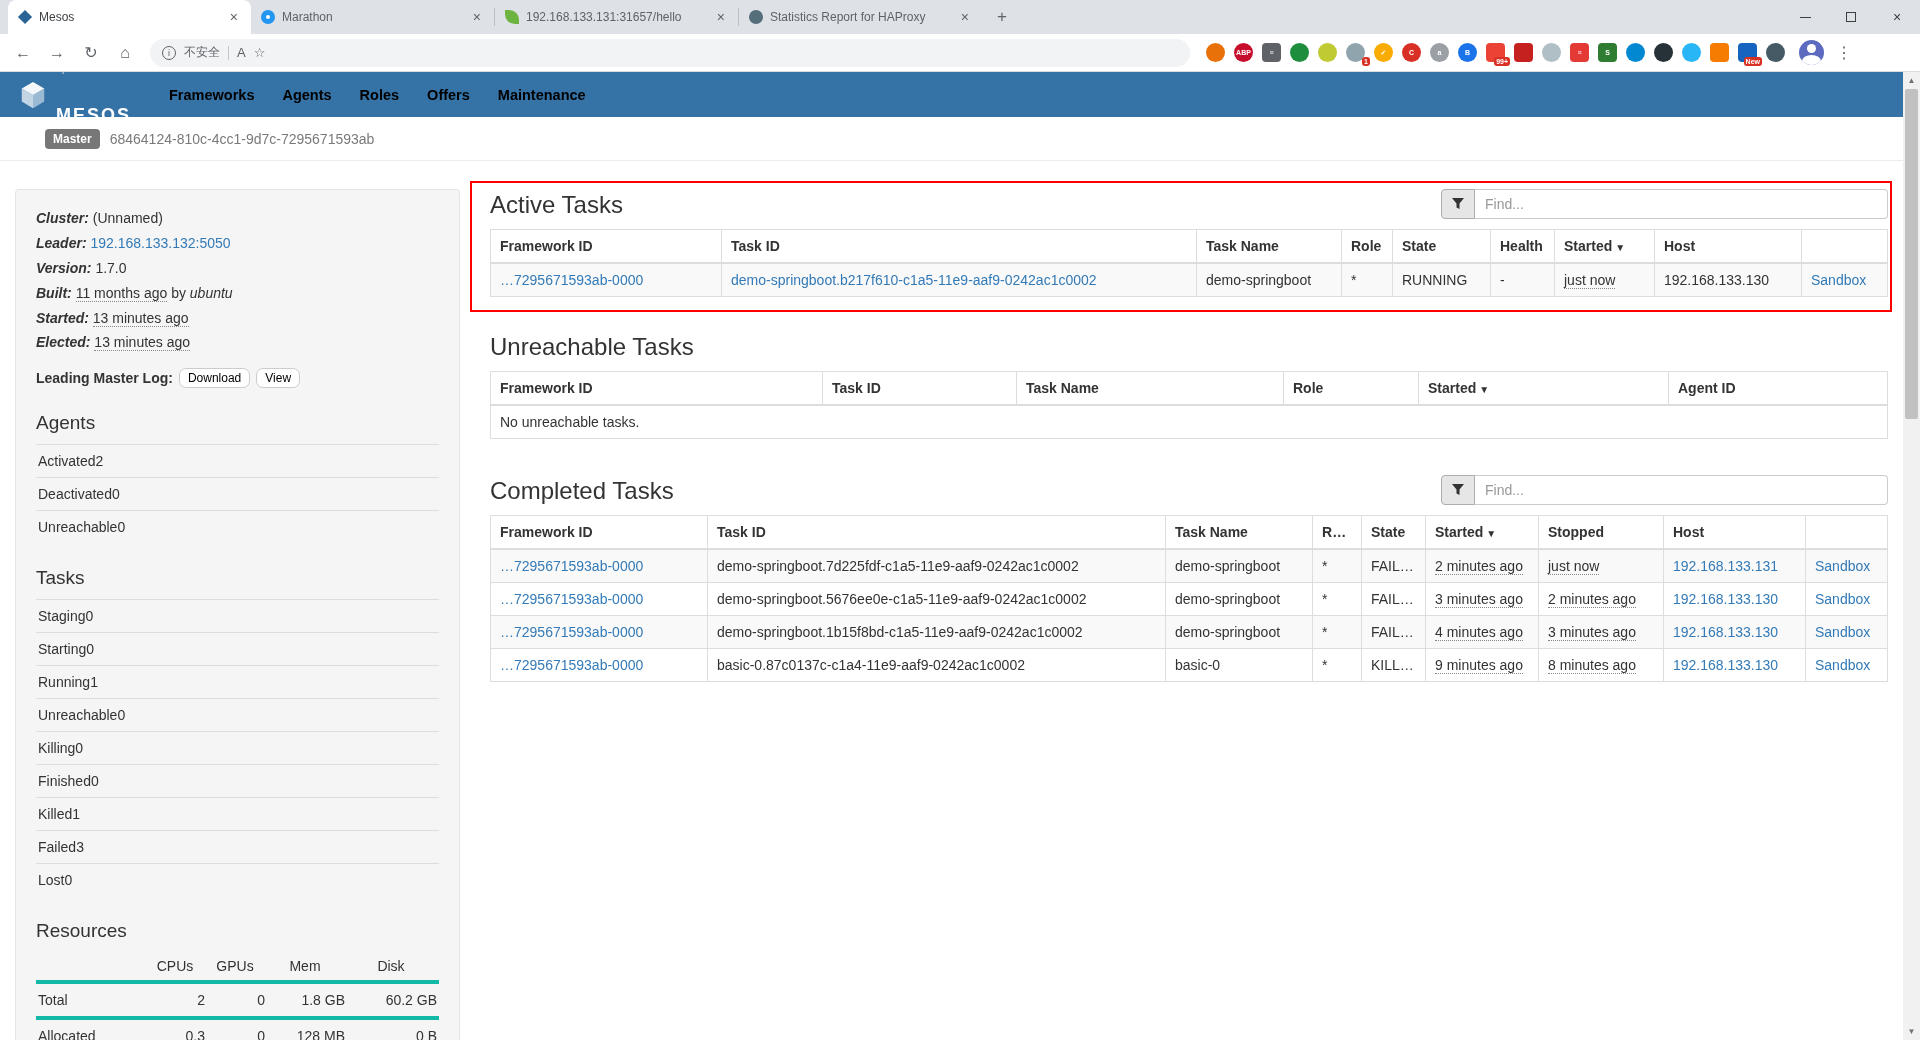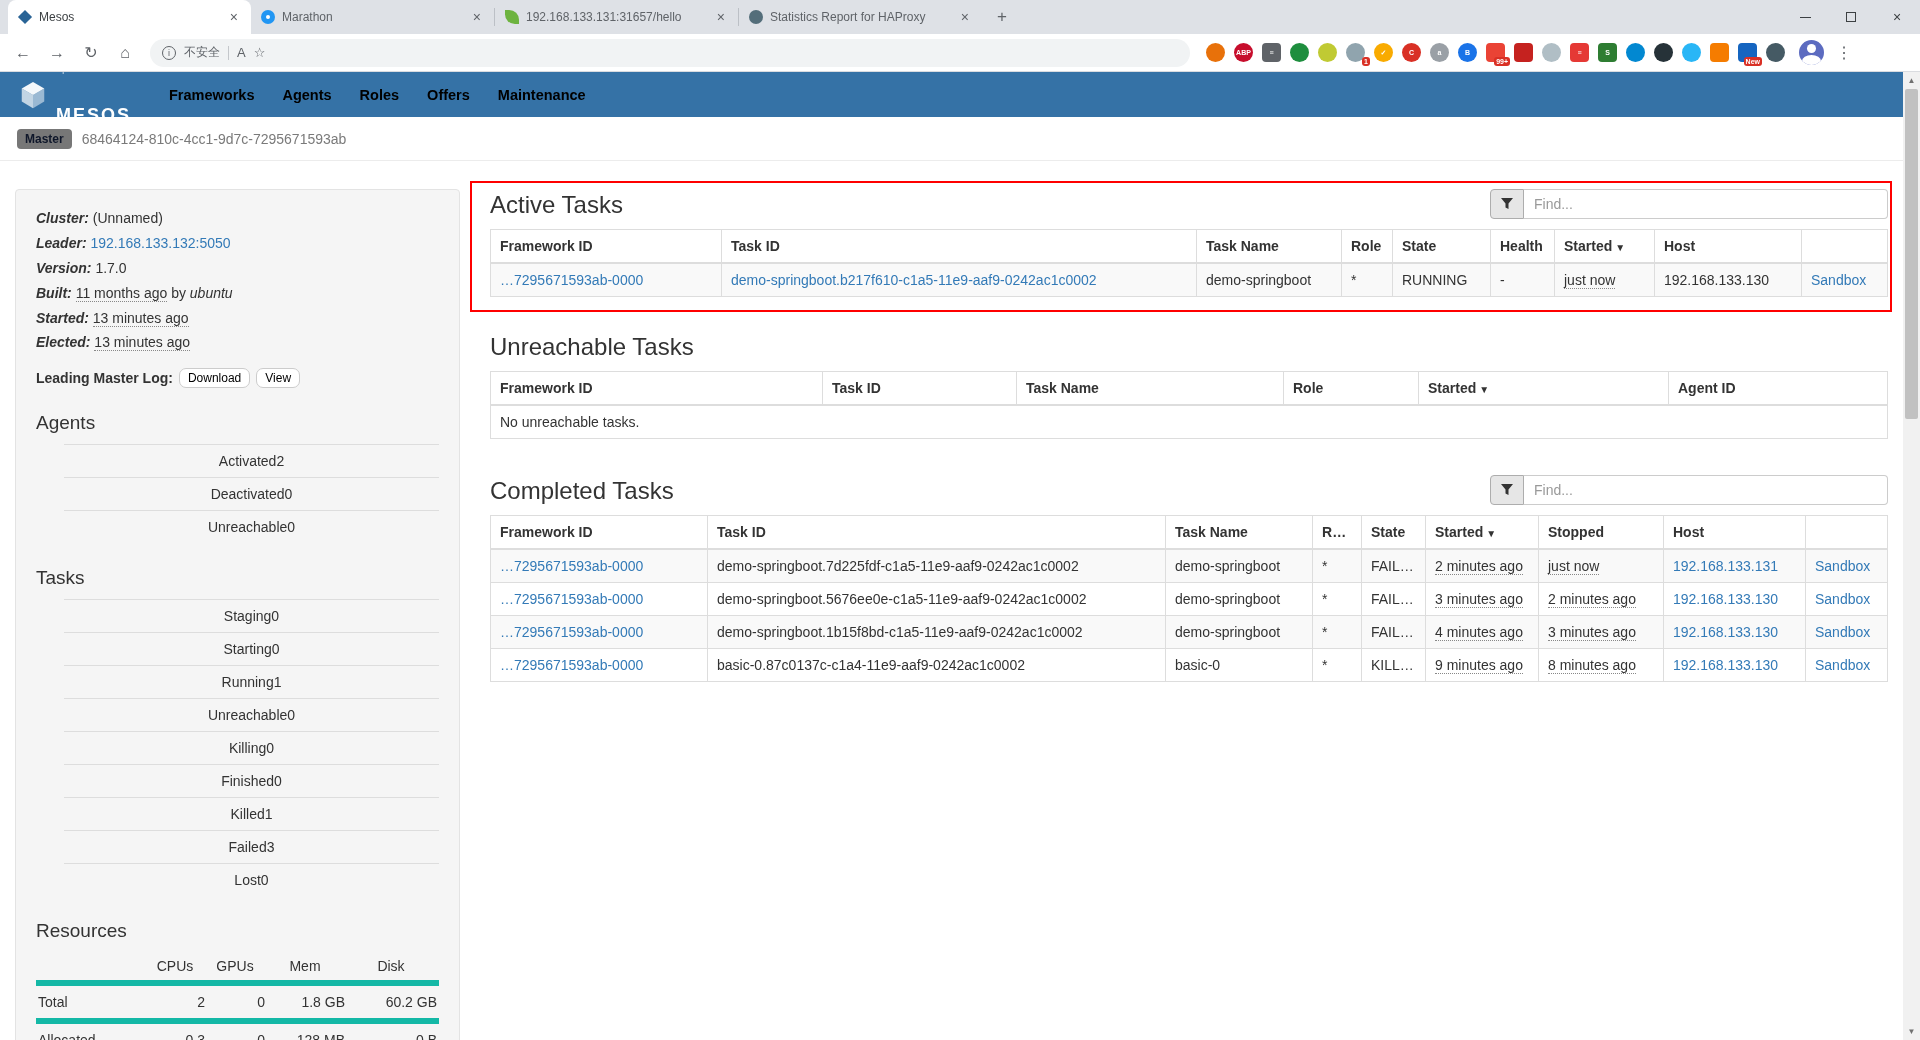--- a/index.html
+++ b/index.html
@@ -63,51 +63,51 @@
   .mesos-navbar { height:45px; background:#3572a6; display:flex; align-items:center; padding:0 18px; color:#fff; }
   .brand { display:flex; align-items:center; gap:8px; margin-right:24px; }
   .brand-text { display:flex; flex-direction:column; line-height:1;gap:32px; }
   .brand-small { font-size:8px; letter-spacing:1px; opacity:.85; }
   .brand-big { font-size:18px; font-weight:bold; letter-spacing:2px; }
   .nav-items { display:flex; align-items:center; }
   .nav-item { padding:0 14px; font-size:14.5px; font-weight:600; color:#000000;text-align:right; }
 
   
   .master-row { height:44px; display:flex; align-items:center; gap:10px; padding:0 17px; border-bottom:1px solid #ececec; }
-  .master-badge { background:#777; color:#0f172a; font-size:12px; font-weight:bold; padding:3px 8px; border-radius:4px; }
+  .master-badge { background:#777; color:#ffffff; font-size:12px; font-weight:bold; padding:3px 8px; border-radius:4px;margin-left:28px; }
   .master-id { font-size:14px; color:#7a7a7a; }
 
   
   .content { position:relative; padding:28px 15px 0 15px; }
   .sidebar { float:left; width:445px; min-height:1100px; background:#f5f5f5; border:1px solid #e3e3e3; border-radius:4px; padding:19px 20px; font-size:14px; }
   .main { margin-left:475px; }
 
   
   .info-line { margin:0 0 6px 0; line-height:1.35; }
   .info-line b { color:#333;font-style:italic; }
   a.link { color:#337ab7; text-decoration:none; }
   .dotted { border-bottom:1px dotted #888; }
   .italic { font-style:italic; }
   .log-row { margin:16px 0 4px 0; display:flex; align-items:center; gap:6px; }
   .btn-xs { font-size:12px; padding:2px 8px; background:#fff; border:1px solid #ccc; border-radius:7px; color:#000000; }
   .side-h { font-size:19px; font-weight:400; color:#333; margin:24px 0 10px 0; }
-  .stat-row { display:flex; justify-content:center; border-top:1px solid #ddd; padding:8px 2px;margin-left:28px; }
+  .stat-row { display:flex; justify-content:flex-start; border-top:1px solid #ddd; padding:8px 2px; }
   .res-head { display:grid; grid-template-columns:1fr 60px 60px 80px 92px; padding:6px 2px; color:#333; }
   .res-head span { text-align:center; }
-  .res-row { display:grid; grid-template-columns:1fr 60px 60px 80px 92px; border-top:6px solid #14b8a6; padding:8px 2px; position:relative; }
+  .res-row { display:grid; grid-template-columns:1fr 60px 60px 80px 92px; border-top:4px solid #14b8a6; padding:8px 2px; position:relative; }
   .res-row span { text-align:right; }
   .res-row .res-label { text-align:left; }
 
   
   .section { margin-bottom:36px; position:relative; }
   .section-head { display:flex; align-items:flex-end; justify-content:space-between; margin-bottom:10px; }
   .section-head h3 { margin:0; font-size:24px; font-weight:400; color:#333; }
   .filter-group { display:flex; }
   .filter-btn { width:34px; height:30px; background:#e6e6e6; border:1px solid #adadad; border-radius:4px 0 0 4px; display:flex; align-items:center; justify-content:center; }
-  .find-input { width:364px; height:30px; border:1px solid #ccc; border-left:none; border-radius:0 4px 4px 0; padding:0 10px; font-size:14px; font-family:"Liberation Sans",sans-serif; color:#333; }
+  .find-input { width:413px; height:30px; border:1px solid #ccc; border-left:none; border-radius:0 4px 4px 0; padding:0 10px; font-size:14px; font-family:"Liberation Sans",sans-serif; color:#333; }
   .find-input::placeholder { color:#999; }
   table.data-table { width:100%; border-collapse:collapse; table-layout:fixed; font-size:14px; }
   .data-table th, .data-table td { border:1px solid #ddd; padding:8px 9px; text-align:left; overflow:hidden; white-space:nowrap; text-overflow:ellipsis; }
   .data-table th { font-weight:bold; border-bottom-width:2px; }
   .data-table tbody tr:nth-child(odd) td { background:#f9f9f9; }
   .sort-ind { font-size:10px; margin-left:3px; }
   .empty-cell { background:#fff !important; }
 
   
   .red-overlay { position:absolute; border:2px solid #ff0000; pointer-events:none; z-index:5; }

